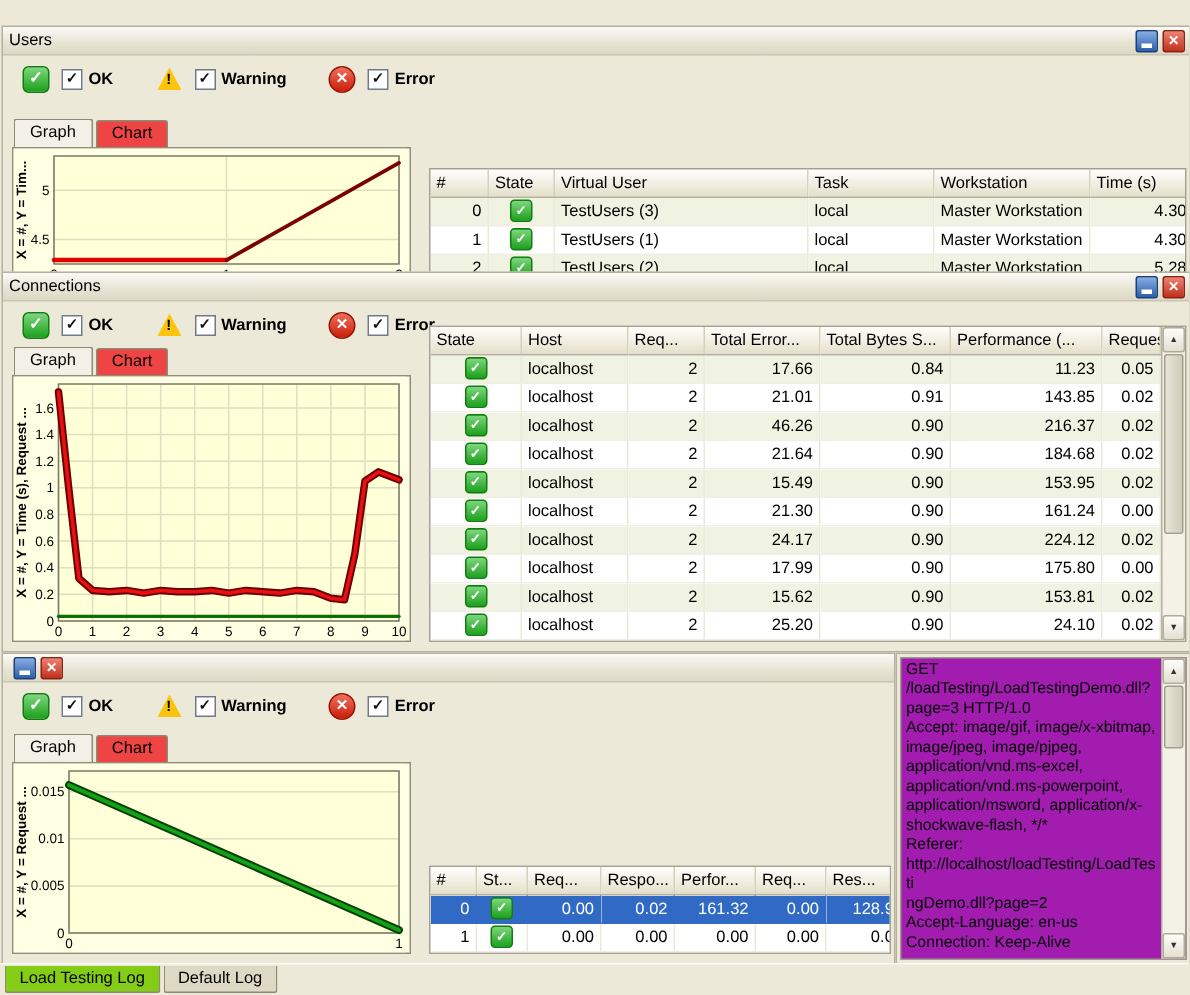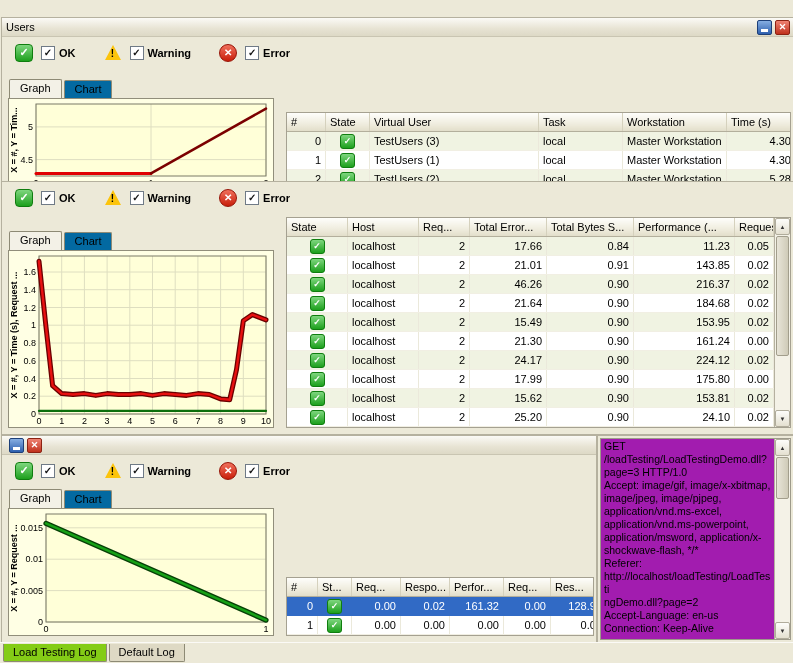--- a/index.html
+++ b/index.html
@@ -41,21 +41,21 @@
            color:#fff;font-weight:bold;font-size:10px;line-height:15px;}
   .icon-error::after{content:"\2715";}
   .checkbox{width:12px;height:12px;display:inline-block;background:#fff;border:1px solid #6f7a86;
             margin:0 4px 0 8px;font-size:10px;line-height:11px;text-align:center;color:#111;}
   .checkbox::after{content:"\2713";}
 
   .panel-cols{flex:1;display:flex;align-items:flex-end;padding:0 2px 6px 6px;min-height:0;}
   .left-col{flex:0 0 272px;display:flex;flex-direction:column;}
   .tabs{flex:0 0 20px;display:flex;align-items:flex-end;padding-left:1px;}
   .tab{padding:2px 10px 3px;border:1px solid #8d8a75;border-bottom:none;border-radius:2px 2px 0 0;
-       background:#0369a1;margin-right:2px;}
+       background:#ef4444;margin-right:2px;}
   .tab.active{background:#f3f1e7;padding-bottom:4px;}
   .graph-box{border:1px solid #918e7b;width:264px;background:#ffffe4;}
   .graph-box svg{display:block;}
   svg text{font-family:"Liberation Sans",sans-serif;}
 
   .table-wrap{flex:1;margin-left:6px;background:#fff;border:1px solid #a5a191;
               overflow:hidden;display:flex;align-items:stretch;min-width:0;}
   .table-scroll{flex:1;overflow:hidden;min-width:0;}
   table.grid{border-collapse:collapse;table-layout:fixed;width:100%;font-size:11px;}
   .grid th{height:18px;font-weight:normal;text-align:left;padding:0 4px;
@@ -189,20 +189,25 @@
                 <td style="text-align:right">11</td>
               </tr>
             </tbody>
           </table>
       </div>
     </div>
   </div>
 </section>
 
 <section class="panel" id="panel-connections">
+  <div class="titlebar">
+    <span class="t">Connections</span>
+    <span class="tb-btn tb-min"></span>
+    <span class="tb-btn tb-close"></span>
+  </div>
   <div class="filters">
     <span class="fgroup">
       <span class="icon-ok"></span>
       <span class="checkbox"></span>
       <span>OK</span>
     </span>
     <span class="fgroup">
       <span class="icon-warning"></span>
       <span class="checkbox"></span>
       <span>Warning</span>

